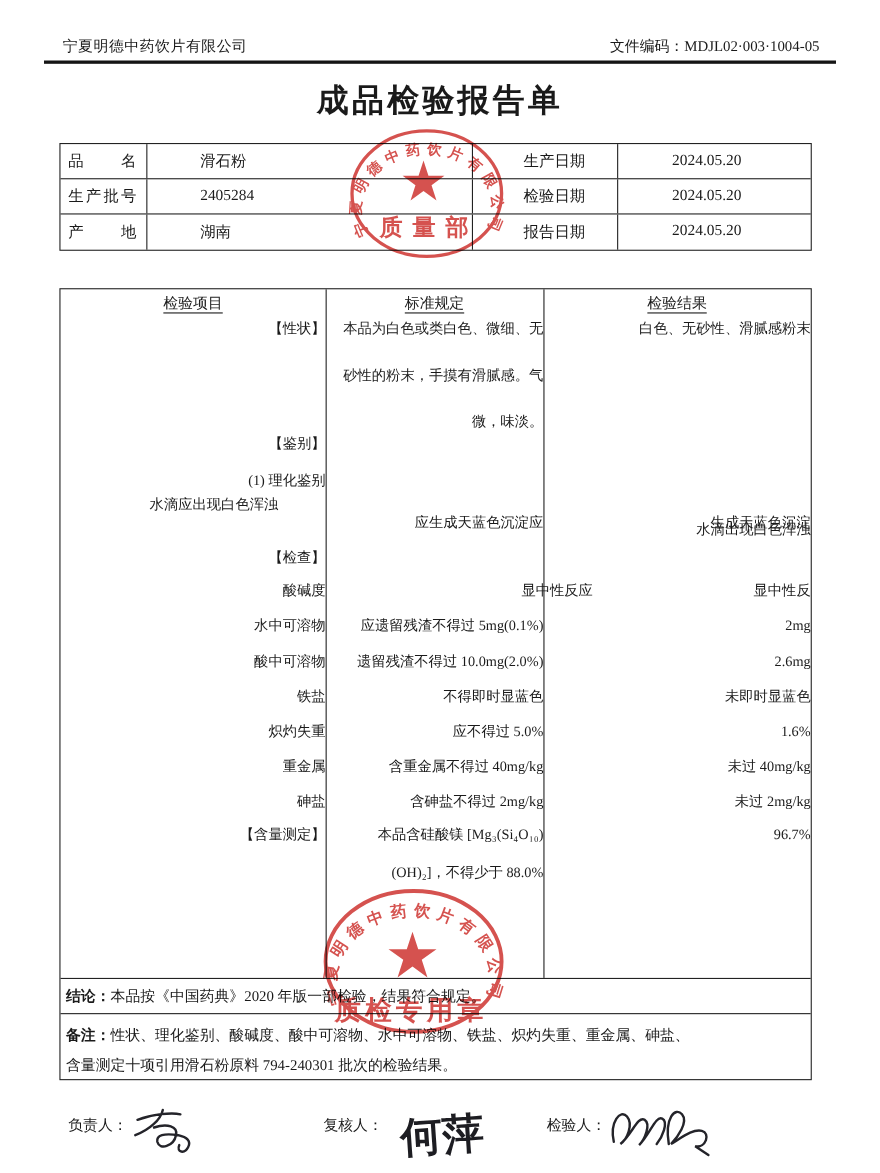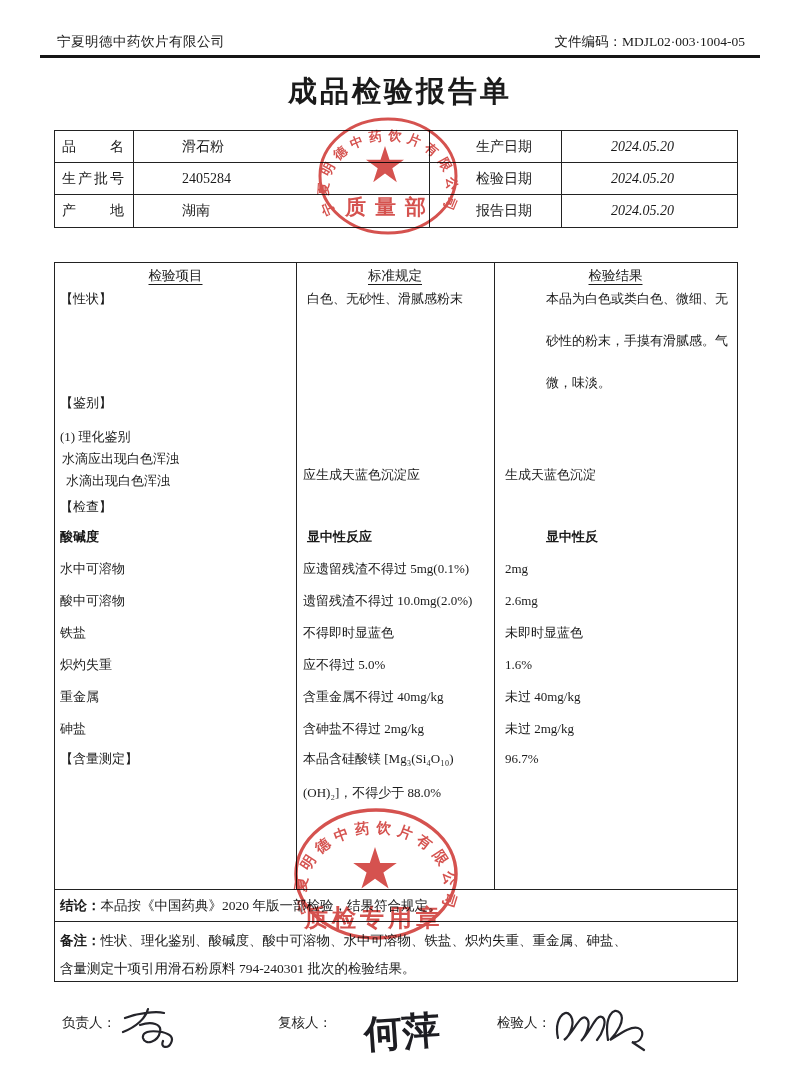--- a/index.html
+++ b/index.html
@@ -13,21 +13,21 @@
   .hdr-rule{position:absolute;left:40px;top:55px;width:720px;height:3px;background:#151515;}
 
   .doc-title{position:absolute;left:0;top:72px;width:100%;text-align:center;
              font-size:29px;font-weight:bold;letter-spacing:3px;}
 
   
   .info-table{position:absolute;left:54px;top:130px;width:684px;border:1px solid #222;}
   .irow{display:flex;height:32px;gap:39px;}
   .irow:not(:last-child){border-bottom:1px solid #222;}
   .ic{border-right:1px solid #222;display:flex;align-items:center;font-size:14px;}
-  .ic:last-child{border-right:none;font-style:italic;}
+  .ic:last-child{border-right:none;}
   .ic.l1{width:79px;padding-left:7px;}
   .ic.v1{width:257px;padding-left:9px;}
   .ic.l2{width:93px;padding-left:7px;}
   .ic.v2{flex:1;padding-left:10px;}
   .ic.vfull{flex:1;padding-left:9px;}
   .spread{display:inline-block;width:62px;text-align:justify;text-align-last:justify;}
 
   
   .main-table{position:absolute;left:54px;top:262px;width:684px;height:720px;border:1px solid #222;}
   .vline{position:absolute;top:0;width:1px;height:626px;background:#222;}
@@ -35,30 +35,30 @@
   .vline.v2{left:439px;}
   .thead{display:flex;height:22px;font-size:13.5px;}
   .th{text-align:center;padding-top:4px;text-decoration:underline;text-underline-offset:4px;}
   .th.c1{width:241px;} .th.c2{width:198px;} .th.c3{flex:1;}
   .tbody{position:relative;}
   .trow{display:flex;font-size:13px;}
   .tcell{padding-top:6px;line-height:16px;}
   .tcell.item{width:241px;padding-left:5px;}
   .tcell.standard{width:198px;padding-left:7px;}
   .tcell.result{flex:1;padding-left:11px;}
-  .ln{white-space:nowrap;}
+  .ln{white-space:nowrap;text-align:right;}
 
   .concl-row{height:32px;border-top:1px solid #222;font-size:13.5px;padding:7px 0 0 5px;}
   .remark-row{height:62px;border-top:1px solid #222;font-size:13.5px;padding:5px 8px 0 5px;line-height:28px;}
   .blabel{font-weight:bold;}
 
   
   .sig-area{position:absolute;left:0;top:1004px;width:100%;height:60px;}
   .sig-label{position:absolute;font-size:13.5px;top:10px;}
-  .sig-label.s1{left:62px;} .sig-label.s2{left:278px;} .sig-label.s3{left:497px;}
+  .sig-label.s1{left:62px;} .sig-label.s2{left:294px;} .sig-label.s3{left:497px;}
   .sig-svg{position:absolute;top:0;}
   .sig-svg.g1{left:116px;} .sig-svg.g2{left:360px;} .sig-svg.g3{left:550px;}
   .sig-svg path{fill:none;stroke:#24242a;stroke-width:2.2;stroke-linecap:round;}
   .sig-name{font-family:"Liberation Serif",serif;font-weight:600;fill:#1d1d22;font-size:38px;}
 
   
   .stamp{position:absolute;mix-blend-mode:multiply;opacity:.88;}
   .stamp text{fill:#cf3a36;font-weight:bold;font-family:"Liberation Serif",serif;}
   .stamp .ring{fill:none;stroke:#cf3a36;}
   .stamp .star{fill:#cf3a36;}
@@ -107,28 +107,28 @@
     <div class="thead">
       <div class="th c1">检验项目</div>
       <div class="th c2">标准规定</div>
       <div class="th c3">检验结果</div>
     </div>
     <div class="tbody">
         <div class="trow" style="height: 104px;">
           <div class="tcell item">
             <div class="ln">【性状】</div>
           </div>
-          <div class="tcell result">
-            <div class="ln">白色、无砂性、滑腻感粉末</div>
-          </div>
           <div class="tcell standard">
             <div class="ln">本品为白色或类白色、微细、无</div>
             <div class="ln" style="margin-top: 26px;">砂性的粉末，手摸有滑腻感。气</div>
             <div class="ln" style="margin-top: 26px;">微，味淡。</div>
           </div>
+          <div class="tcell result">
+            <div class="ln">白色、无砂性、滑腻感粉末</div>
+          </div>
         </div>
         <div class="trow" style="height: 34px;">
           <div class="tcell item">
             <div class="ln">【鉴别】</div>
           </div>
           <div class="tcell standard"></div>
           <div class="tcell result"></div>
         </div>
         <div class="trow" style="height: 38px; flex-direction: column;">
           <div class="tcell item">
@@ -150,21 +150,21 @@
             <div class="ln">生成天蓝色沉淀</div>
           </div>
         </div>
         <div class="trow" style="height: 30px;">
           <div class="tcell item">
             <div class="ln">【检查】</div>
           </div>
           <div class="tcell standard"></div>
           <div class="tcell result"></div>
         </div>
-        <div class="trow" style="height: 32px; font-weight: bold;">
+        <div class="trow" style="height: 32px;">
           <div class="tcell item">
             <div class="ln">酸碱度</div>
           </div>
           <div class="tcell result">
             <div class="ln">显中性反应</div>
           </div>
           <div class="tcell standard">
             <div class="ln">显中性反</div>
           </div>
         </div>

